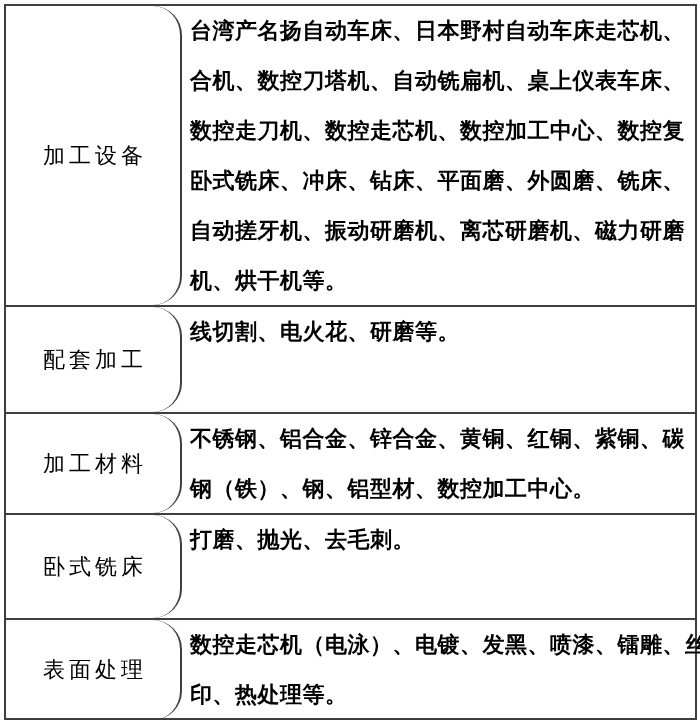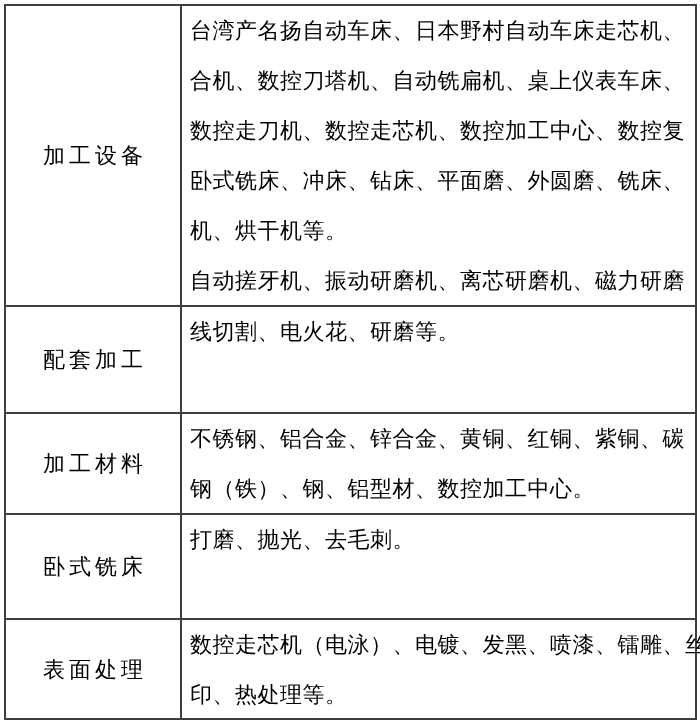--- a/index.html
+++ b/index.html
@@ -46,52 +46,54 @@
     width: 176px;
     flex: 0 0 176px;
     box-sizing: border-box;
     border-right: 2px solid #3f3f3f;
     display: flex;
     align-items: center;
     justify-content: center;
     font-size: 22px;
     letter-spacing: 4px;
     text-indent: 4px;
+    border-radius: 29px;
   }
   .content-cell {
     flex: 1 1 auto;
     box-sizing: border-box;
     padding-left: 8px;
     padding-right: 4px;
     font-size: 22px;
     line-height: 50px;
     letter-spacing: 0.5px;
   }
   .content-line {
     white-space: nowrap;
     height: 50px;
     overflow: visible;
+    font-weight: bold;
   }
 </style>
 </head>
 <body>
 
 <div class="cap-table">
 
   <div class="trow trow-0">
     <div class="label-cell">
       <span>加工设备</span>
     </div>
     <div class="content-cell">
       <div class="content-line">台湾产名扬自动车床、日本野村自动车床走芯机、</div>
       <div class="content-line">合机、数控刀塔机、自动铣扁机、桌上仪表车床、</div>
       <div class="content-line">数控走刀机、数控走芯机、数控加工中心、数控复</div>
       <div class="content-line">卧式铣床、冲床、钻床、平面磨、外圆磨、铣床、</div>
+      <div class="content-line">自动搓牙机、振动研磨机、离芯研磨机、磁力研磨</div>
       <div class="content-line">机、烘干机等。</div>
-      <div class="content-line">自动搓牙机、振动研磨机、离芯研磨机、磁力研磨</div>
     </div>
   </div>
 
   <div class="trow trow-1">
     <div class="label-cell">
       <span>配套加工</span>
     </div>
     <div class="content-cell">
       <div class="content-line">线切割、电火花、研磨等。</div>
     </div>

